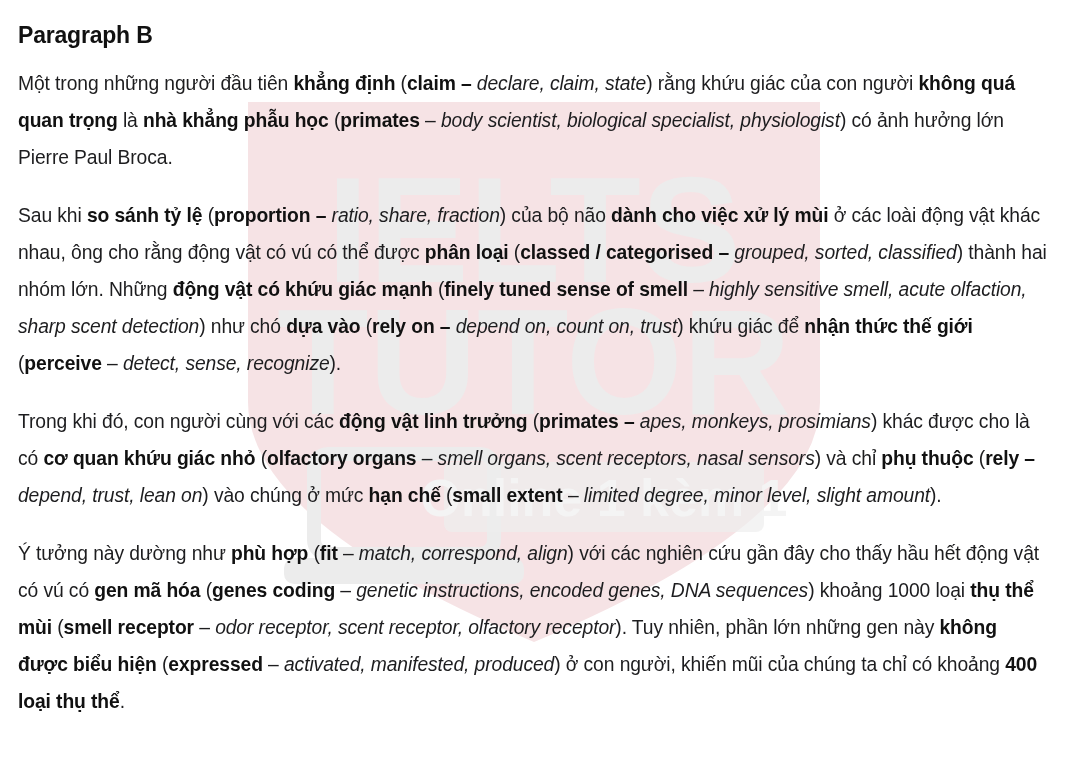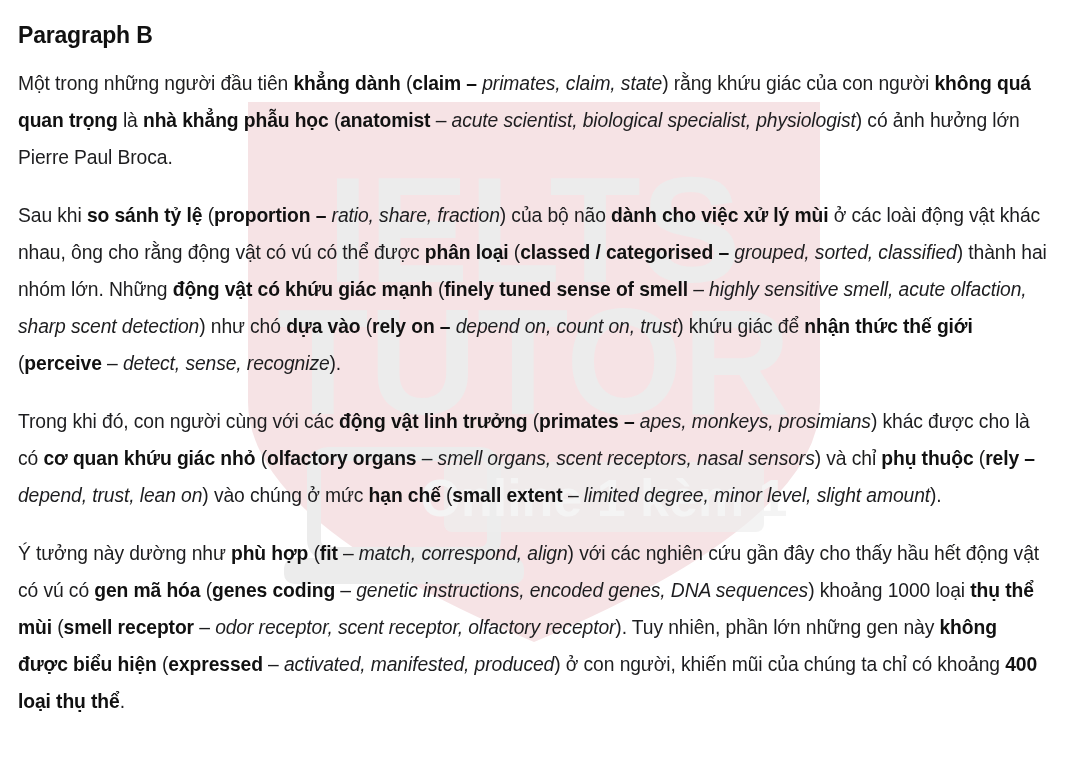--- a/index.html
+++ b/index.html
@@ -56,17 +56,17 @@
     <text x="286" y="312" text-anchor="middle" font-family="Liberation Sans, sans-serif" font-weight="700" font-size="150" fill="#ececec">TUTOR</text>
     <rect x="66" y="352" width="180" height="100" rx="14" fill="none" stroke="#ececec" stroke-width="14"></rect>
     <rect x="36" y="456" width="240" height="26" rx="10" fill="#ececec"></rect>
     <rect x="196" y="360" width="320" height="70" rx="8" fill="#eeeeee" opacity="0.7"></rect>
     <text x="356" y="414" text-anchor="middle" font-family="Liberation Sans, sans-serif" font-weight="700" font-size="52" fill="#f4f4f4">Online 1 kèm 1</text>
   </svg>
 </div>
 
 <div class="doc">
   <h2>Paragraph B</h2>
-  <p>Một trong những người đầu tiên <b>khẳng dành</b> (<b>claim –</b> <i>primates, claim, state</i>) rằng khứu giác của con người <b>không quá quan trọng</b> là <b>nhà khẳng phẫu học</b> (<b>anatomist</b> – <i>acute scientist, biological specialist, physiologist</i>) có ảnh hưởng lớn Pierre Paul Broca.</p>
+  <p>Một trong những người đầu tiên <b>khẳng định</b> (<b>claim –</b> <i>declare, claim, state</i>) rằng khứu giác của con người <b>không quá quan trọng</b> là <b>nhà khẳng phẫu học</b> (<b>primates</b> – <i>body scientist, biological specialist, physiologist</i>) có ảnh hưởng lớn Pierre Paul Broca.</p>
   <p>Sau khi <b>so sánh tỷ lệ</b> (<b>proportion –</b> <i>ratio, share, fraction</i>) của bộ não <b>dành cho việc xử lý mùi</b> ở các loài động vật khác nhau, ông cho rằng động vật có vú có thể được <b>phân loại</b> (<b>classed / categorised –</b> <i>grouped, sorted, classified</i>) thành hai nhóm lớn. Những <b>động vật có khứu giác mạnh</b> (<b>finely tuned sense of smell</b> – <i>highly sensitive smell, acute olfaction, sharp scent detection</i>) như chó <b>dựa vào</b> (<b>rely on –</b> <i>depend on, count on, trust</i>) khứu giác để <b>nhận thức thế giới</b> (<b>perceive</b> – <i>detect, sense, recognize</i>).</p>
   <p>Trong khi đó, con người cùng với các <b>động vật linh trưởng</b> (<b>primates –</b> <i>apes, monkeys, prosimians</i>) khác được cho là có <b>cơ quan khứu giác nhỏ</b> (<b>olfactory organs</b> – <i>smell organs, scent receptors, nasal sensors</i>) và chỉ <b>phụ thuộc</b> (<b>rely –</b> <i>depend, trust, lean on</i>) vào chúng ở mức <b>hạn chế</b> (<b>small extent</b> – <i>limited degree, minor level, slight amount</i>).</p>
   <p>Ý tưởng này dường như <b>phù hợp</b> (<b>fit</b> – <i>match, correspond, align</i>) với các nghiên cứu gần đây cho thấy hầu hết động vật có vú có <b>gen mã hóa</b> (<b>genes coding</b> – <i>genetic instructions, encoded genes, DNA sequences</i>) khoảng 1000 loại <b>thụ thể mùi</b> (<b>smell receptor</b> – <i>odor receptor, scent receptor, olfactory receptor</i>). Tuy nhiên, phần lớn những gen này <b>không được biểu hiện</b> (<b>expressed</b> – <i>activated, manifested, produced</i>) ở con người, khiến mũi của chúng ta chỉ có khoảng <b>400 loại thụ thể</b>.</p>
 </div>
 
 </body></html>

